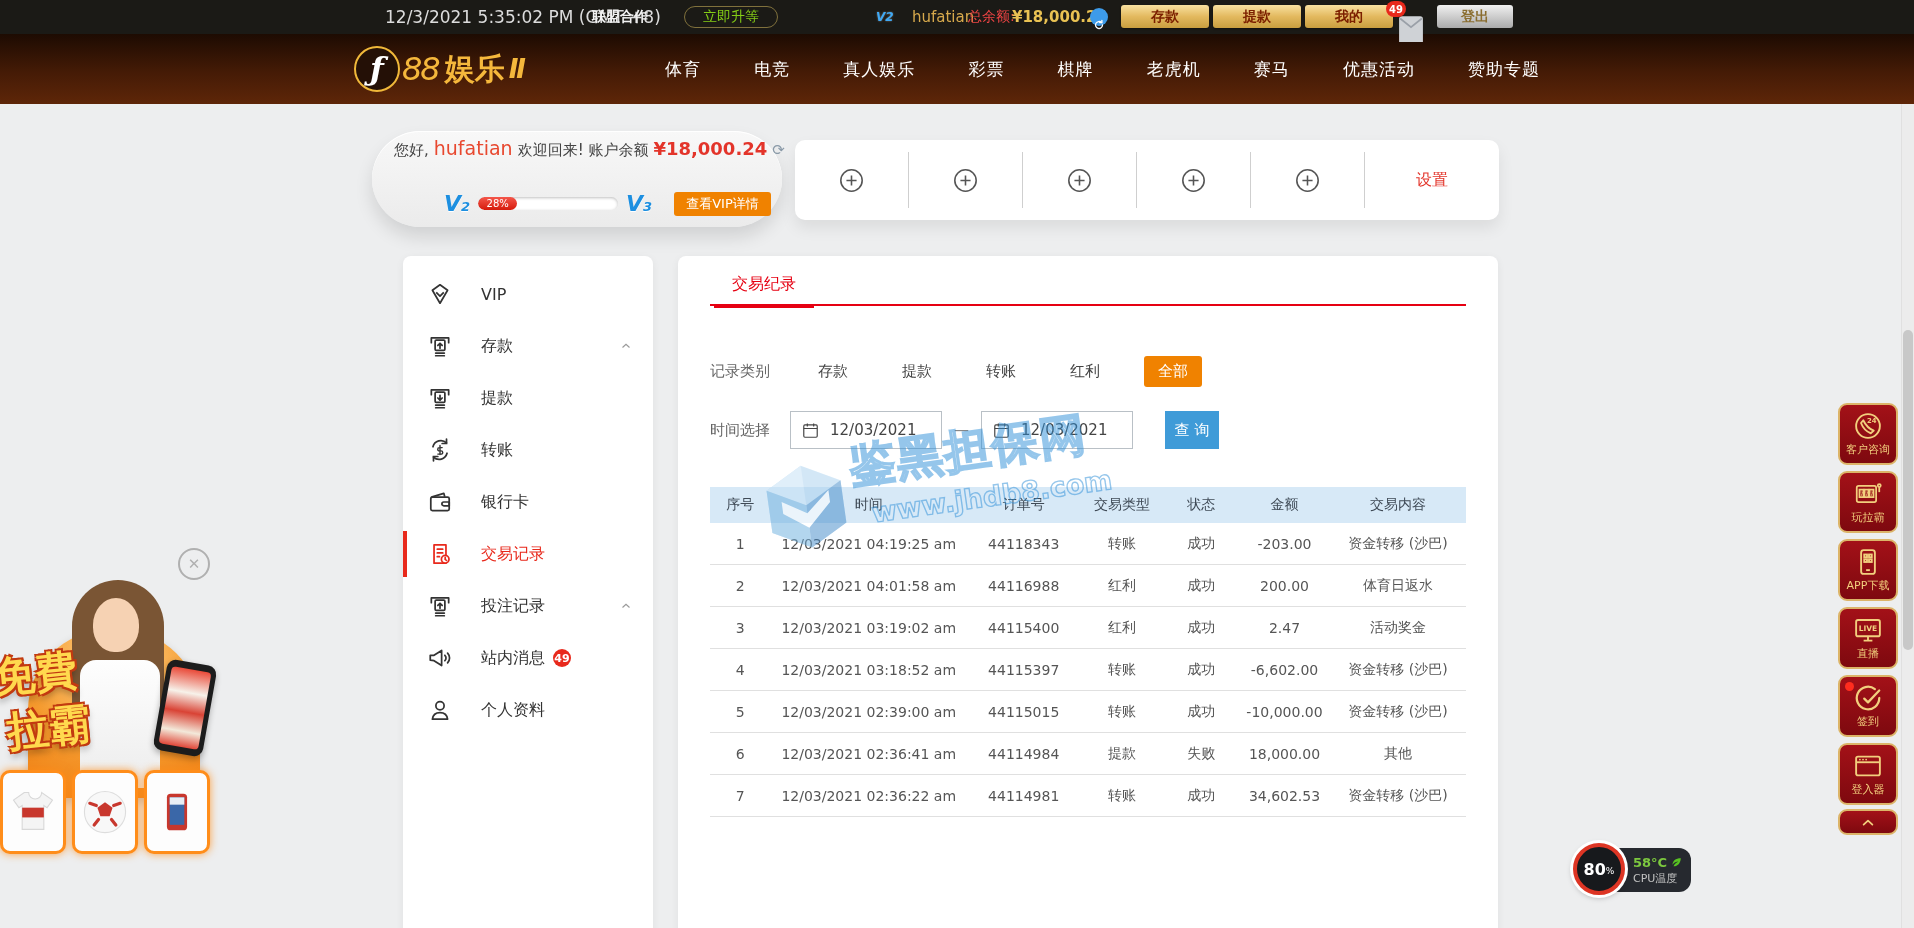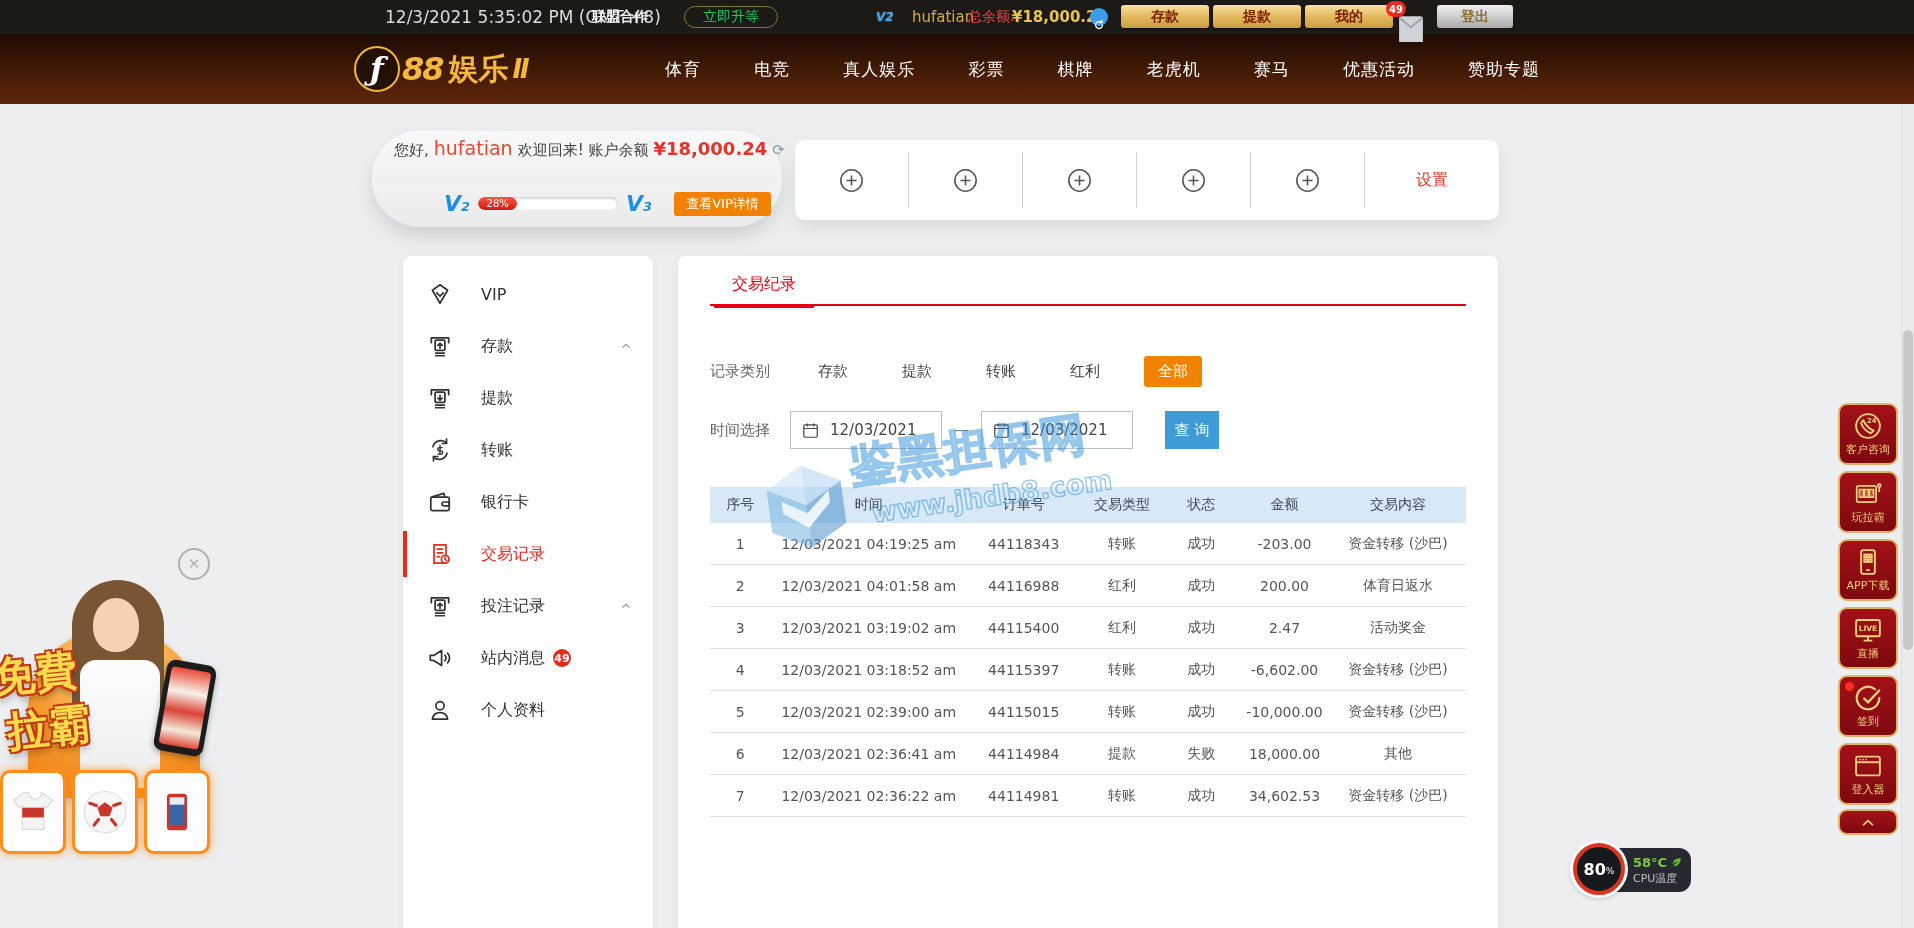--- a/index.html
+++ b/index.html
@@ -3,38 +3,38 @@
 <meta charset="utf-8">
 <style>
   html,body{margin:0;padding:0;background:#edeeef;font-family:"DejaVu Sans","Liberation Sans",sans-serif;}
   .stage{position:relative;width:1914px;height:928px;overflow:hidden;background:#edeeef;}
 
   
   .topbar{position:absolute;left:0;top:0;width:100%;height:34px;background:#1b1a16;z-index:30;}
   .topbar *{position:absolute;top:0;height:34px;display:flex;align-items:center;}
   .tb-time{left:385px;color:#dcdcdc;font-size:17px;}
   .tb-alliance{left:592px;color:#f2f2f2;font-size:14px;font-weight:bold;cursor:pointer;}
-  .tb-upgrade{left:684px;top:6px;height:20px;padding:0 18px;border:1px solid #80713c;border-radius:12px;color:#22c55e;font-size:14px;cursor:pointer;}
+  .tb-upgrade{left:684px;top:6px;height:20px;padding:0 18px;border:1px solid #80713c;border-radius:12px;color:#84cc16;font-size:14px;cursor:pointer;}
   .tb-viplv{left:876px;color:#3fa9f5;font-style:italic;font-weight:bold;font-size:12px;text-shadow:0 0 2px rgba(255,255,255,.4);}
   .tb-viplv::first-letter{font-size:20px;}
   .tb-user{left:912px;color:#d7a94c;font-size:15px;}
   .tb-ball{left:968px;color:#ef4444;font-size:14px;}
   .tb-balv{left:1012px;color:#e9c253;font-size:15px;font-weight:bold;}
   .tb-refresh{left:1090px;top:8px;height:18px;width:18px;border-radius:50%;background:#3d9be9;justify-content:center;cursor:pointer;}
   .tb-btn{top:5px;height:23px;width:88px;background:linear-gradient(180deg,#f8e1a0 0%,#e3b95f 50%,#c99e3f 100%);border-radius:3px;color:#7c2000;font-size:14px;font-weight:bold;justify-content:center;cursor:pointer;box-shadow:0 1px 2px rgba(0,0,0,.4);}
   .tb-dep{left:1121px;} .tb-wd{left:1213px;} .tb-mine{left:1305px;}
   .tb-mail{left:1398px;top:8px;height:20px;width:26px;cursor:pointer;}
   .tb-mailbadge{left:1386px;top:1px;height:16px;min-width:16px;padding:0 2px;background:#e8291c;border-radius:9px;color:#fff;font-size:10px;font-weight:bold;justify-content:center;z-index:2;}
   .tb-logout{left:1437px;top:5px;height:23px;width:76px;background:linear-gradient(180deg,#f0f0f0,#ababab);border-radius:3px;color:#8a6d2f;font-size:14px;font-weight:bold;justify-content:center;cursor:pointer;}
 
   
   .navbar{position:absolute;left:0;top:34px;width:100%;height:70px;background:linear-gradient(180deg,#1d0b02 0%,#451b06 55%,#5e2608 100%);z-index:29;}
   .logo{position:absolute;left:354px;top:12px;display:flex;align-items:center;cursor:pointer;}
   .logo-mark{width:42px;height:42px;border-radius:50%;border:2px solid #f0b83a;background:#241006;color:#fff;display:flex;align-items:center;justify-content:center;font-family:"DejaVu Serif","Liberation Serif",serif;font-style:italic;font-weight:bold;font-size:32px;}
-  .logo-num{color:#f5b83c;font-size:32px;font-weight:bold;font-style:italic;margin-left:2px;letter-spacing:-2px;}
+  .logo-num{color:#f5b83c;font-size:32px;font-weight:normal;font-style:italic;margin-left:2px;letter-spacing:-2px;}
   .logo-name{color:#f5b83c;font-size:30px;font-weight:bold;margin-left:6px;}
   .logo-suffix{color:#f5b83c;font-size:26px;font-weight:bold;font-style:italic;margin-left:4px;}
   .nav-menu{position:absolute;left:665px;top:0;width:875px;height:70px;display:flex;align-items:center;justify-content:space-between;}
   .nav-item{color:#fff;font-size:17px;letter-spacing:1px;cursor:pointer;white-space:nowrap;}
 
   
   .greet-card{position:absolute;left:372px;top:131px;width:410px;height:96px;border-radius:48px;background:linear-gradient(180deg,#f8f8f8,#ebebeb);box-shadow:0 10px 18px rgba(0,0,0,.12),inset 0 1px 0 #fff;z-index:10;}
   .greet-line{position:absolute;left:22px;top:6px;font-size:15px;color:#444;white-space:nowrap;display:flex;align-items:baseline;gap:5px;}
   .greet-user{color:#e8482f;font-size:19px;}
   .greet-bal{color:#e3342a;font-size:18px;font-weight:bold;}

